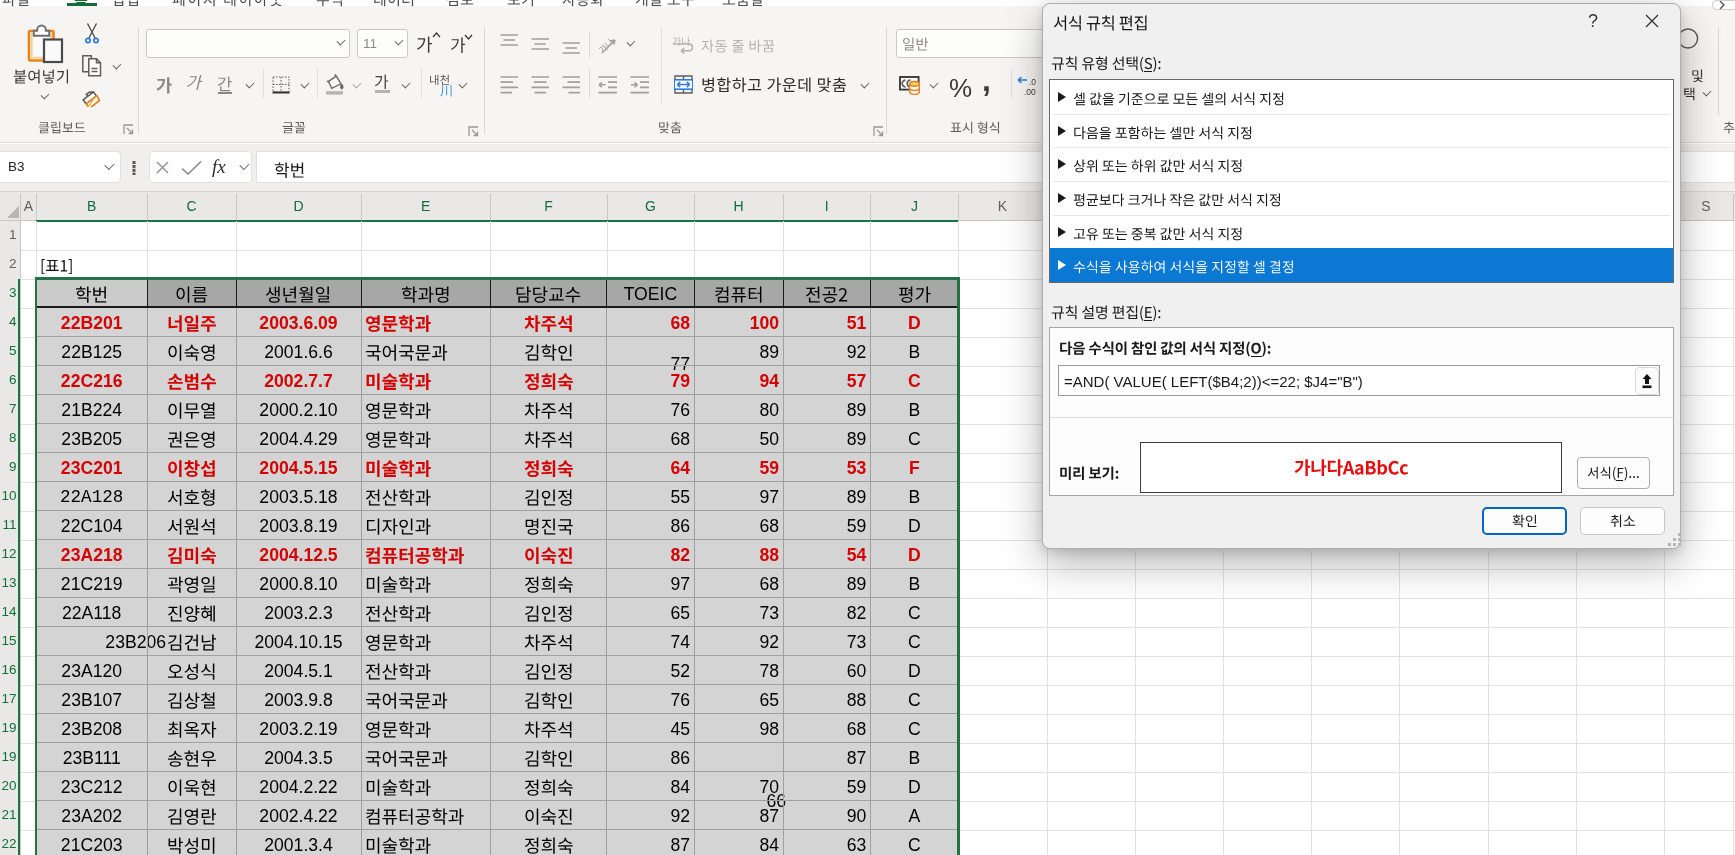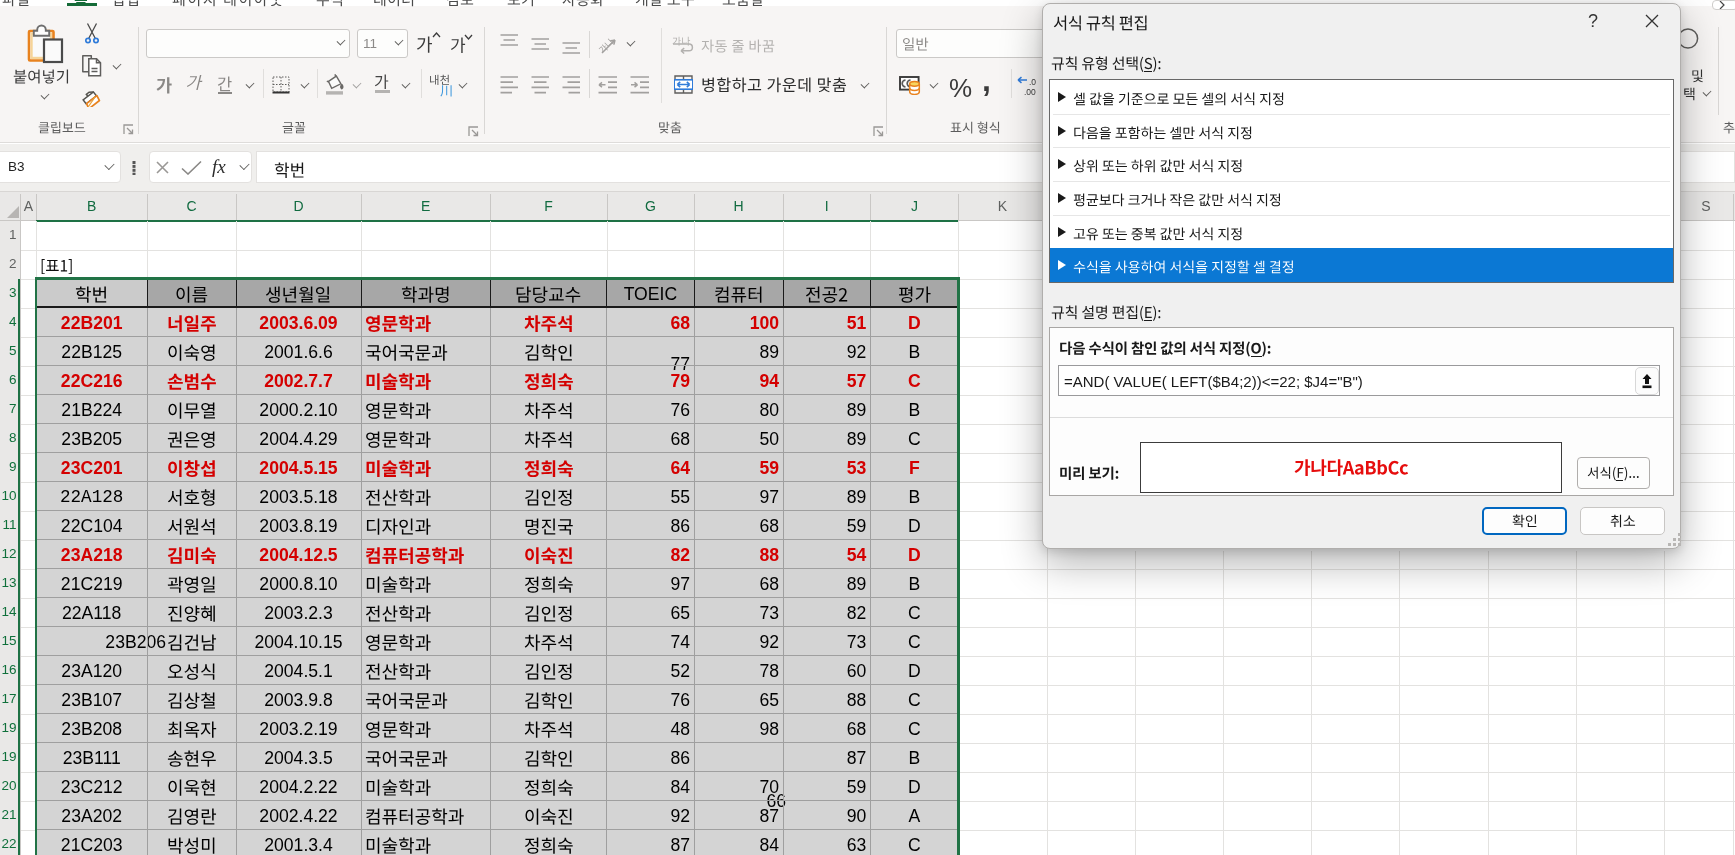--- a/index.html
+++ b/index.html
@@ -1385,21 +1385,21 @@
     </div>
 <div class="k " style="left:523.7px;top:721.6px">
       <svg class="t" width="49.7" height="18.9" viewBox="0 0 49.7 18.9">
         <g fill="#000" transform="translate(0,14.40) scale(0.01800,-0.01800)">
           <use href="#g107" x="0"></use>
           <use href="#g108" x="920"></use>
           <use href="#g109" x="1840"></use>
         </g>
       </svg>
     </div>
-<div class="lt" style="left:690.1px;top:718.7px;font-size:17.6px;color:#000;transform:translateX(-100%);">48</div>
+<div class="lt" style="left:690.1px;top:718.7px;font-size:17.6px;color:#000;transform:translateX(-100%);">45</div>
 <div class="lt" style="left:779.0px;top:718.7px;font-size:17.6px;color:#000;transform:translateX(-100%);">98</div>
 <div class="lt" style="left:866.4px;top:718.7px;font-size:17.6px;color:#000;transform:translateX(-100%);">68</div>
 <div class="lt" style="left:914.4px;top:718.7px;font-size:17.6px;color:#000;transform:translateX(-50%);">C</div>
 <div class="lt" style="left:91.7px;top:747.7px;font-size:17.6px;color:#000;transform:translateX(-50%);">23B111</div>
 <div class="k " style="left:166.7px;top:750.6px">
       <svg class="t" width="49.7" height="18.9" viewBox="0 0 49.7 18.9">
         <g fill="#000" transform="translate(0,14.40) scale(0.01800,-0.01800)">
           <use href="#g142" x="0"></use>
           <use href="#g143" x="920"></use>
           <use href="#g144" x="1840"></use>

